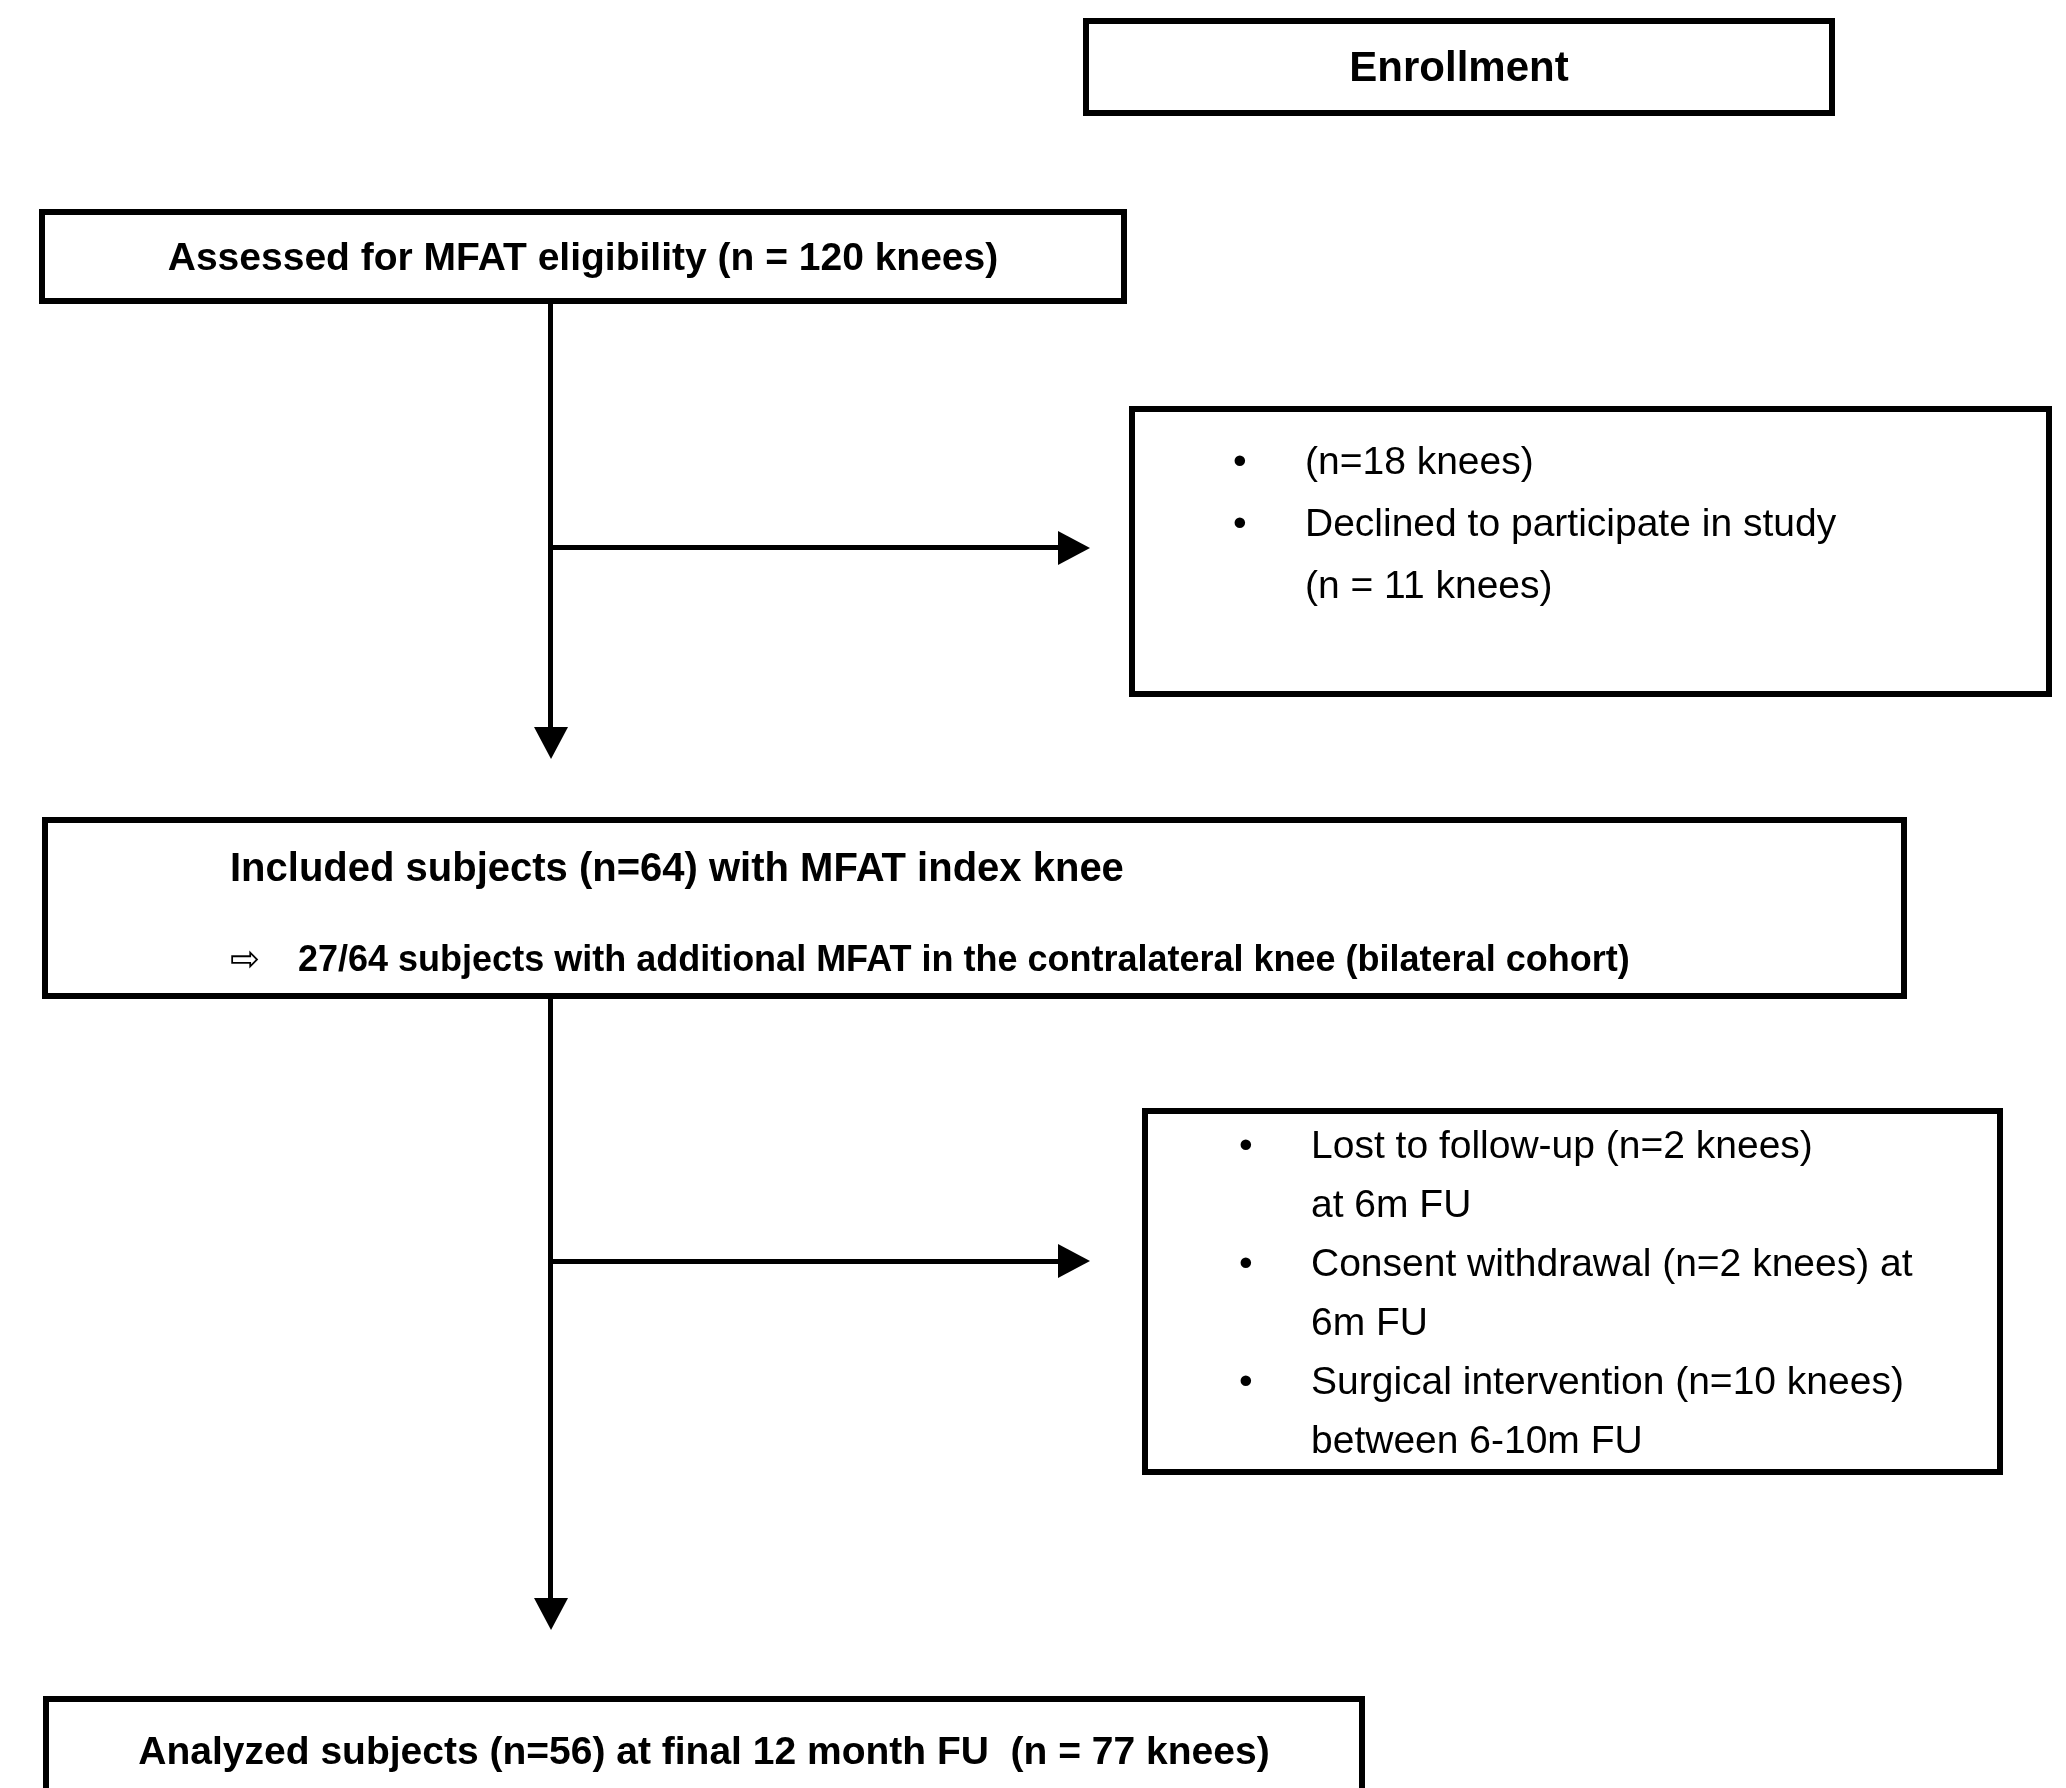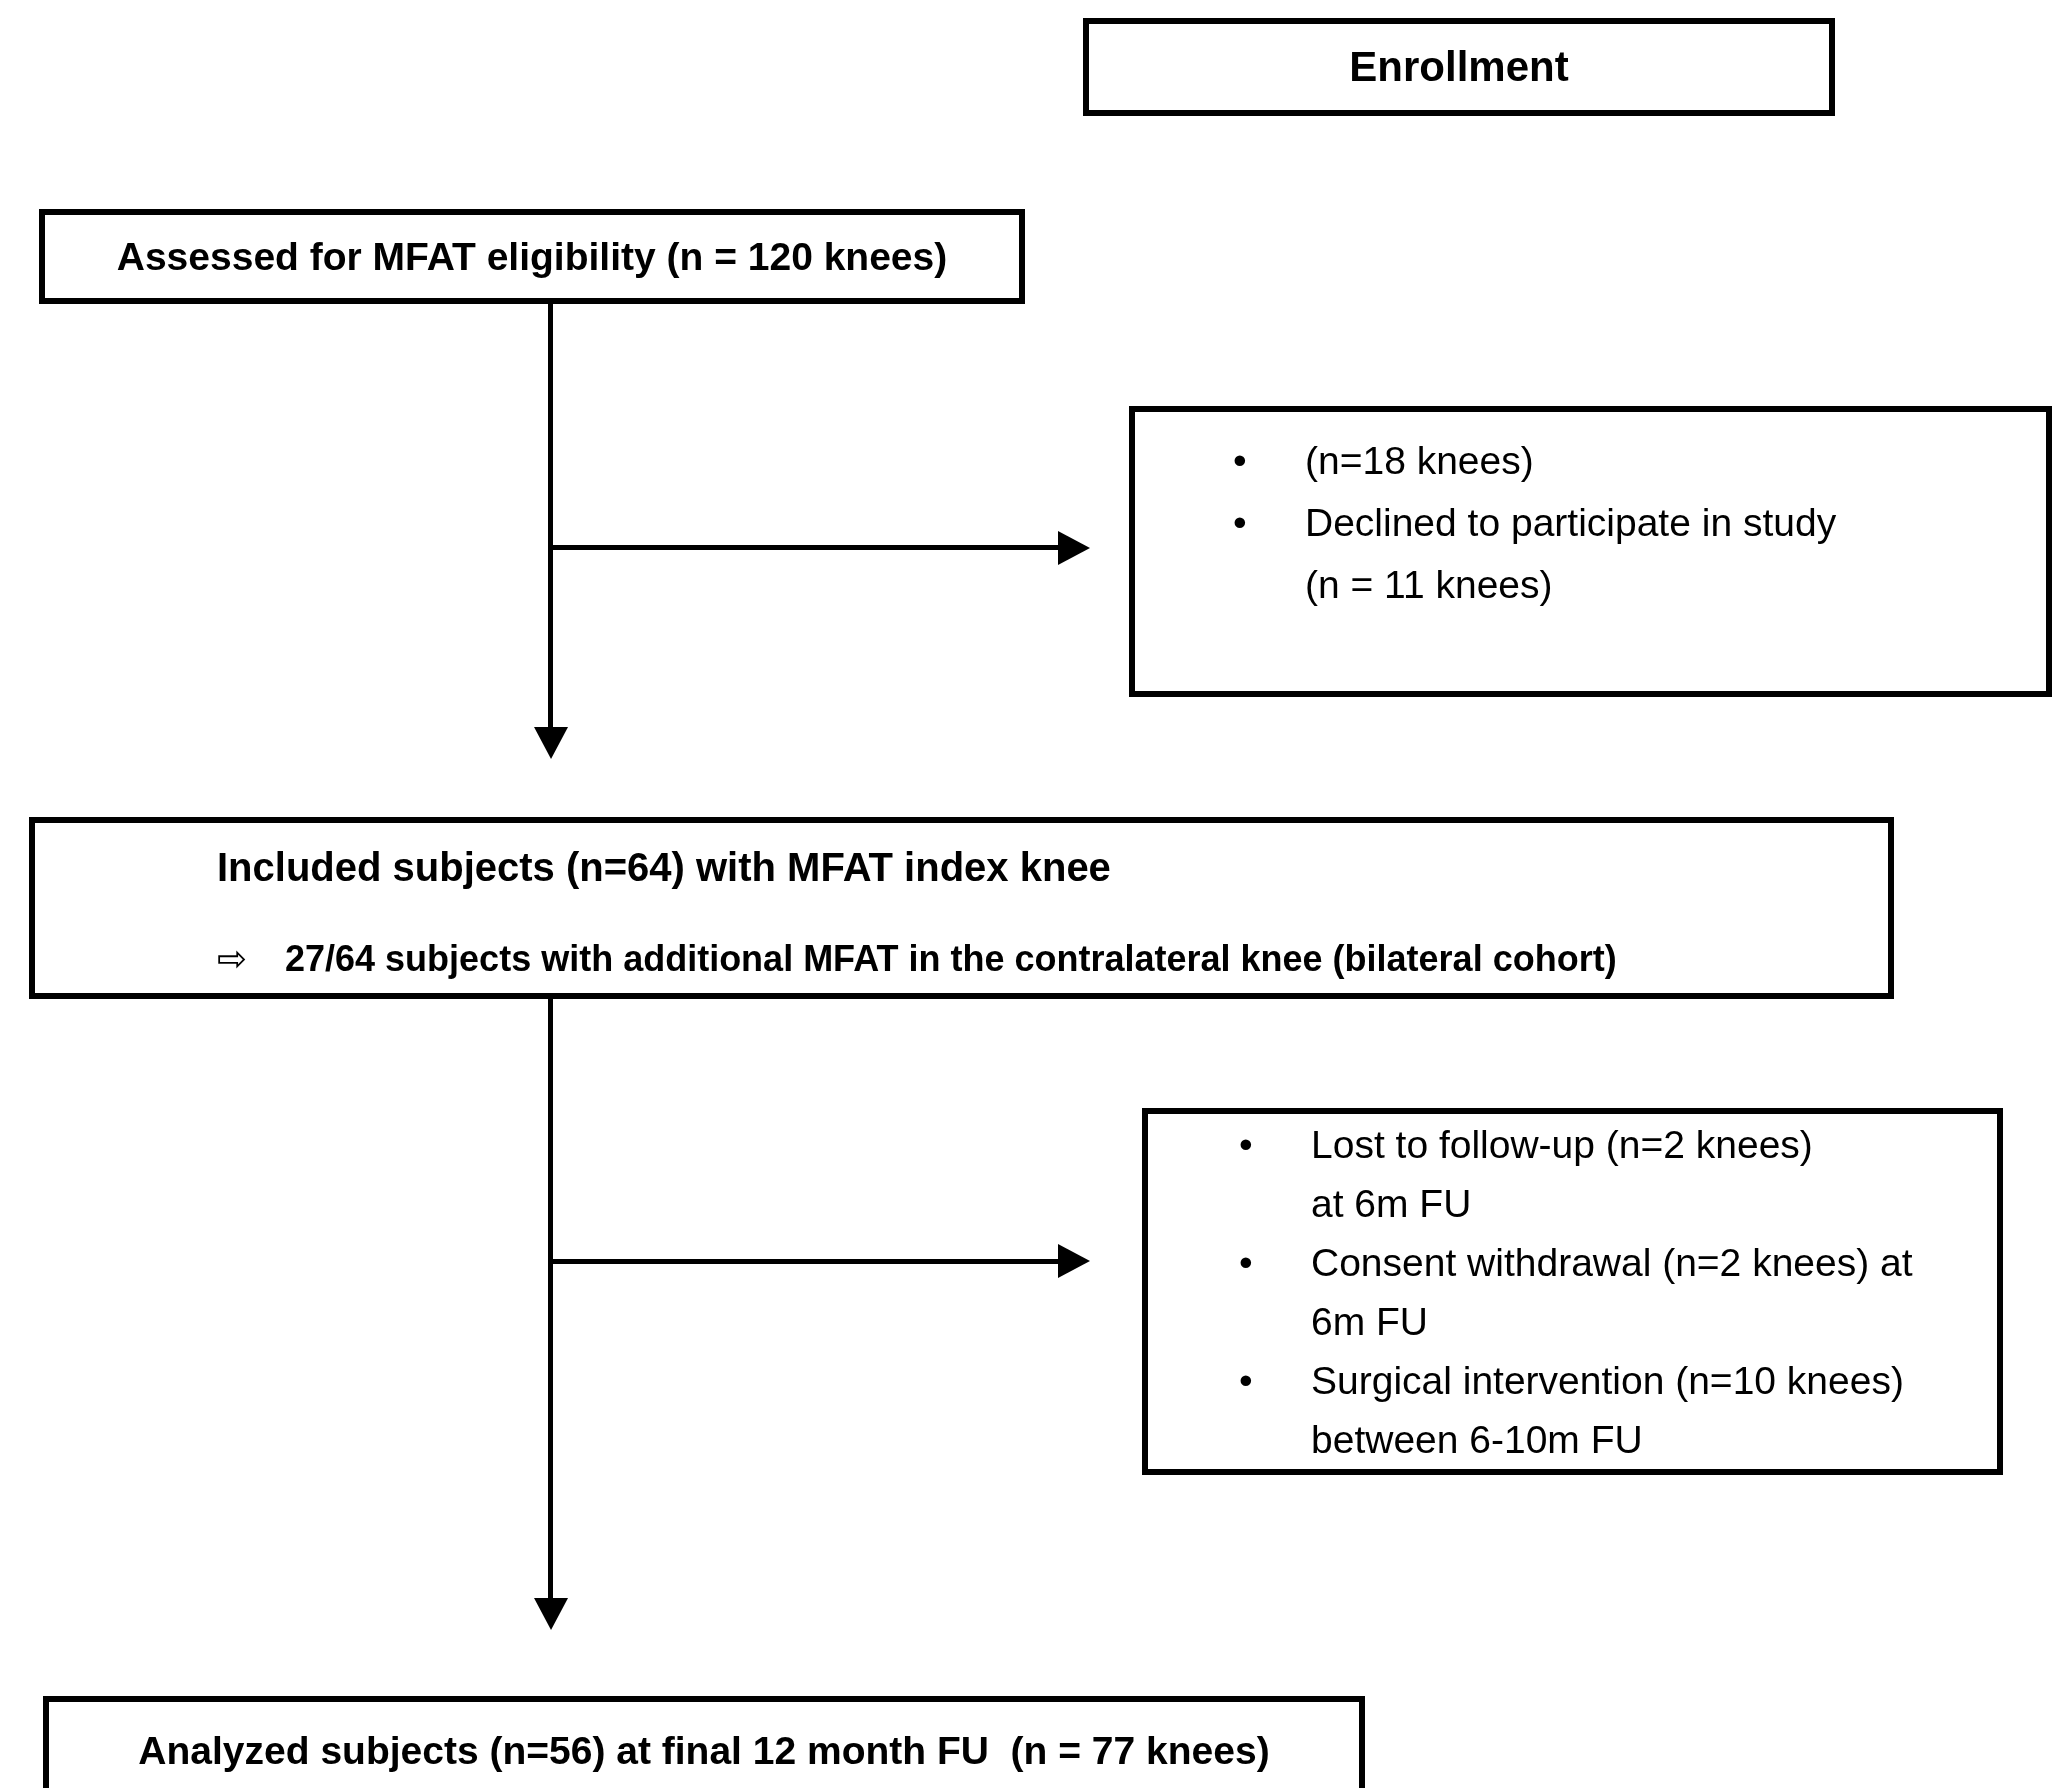--- a/index.html
+++ b/index.html
@@ -25,24 +25,24 @@
   .center-label {
     display: flex;
     align-items: center;
     justify-content: center;
     font-weight: bold;
     white-space: pre-wrap;
     text-align: center;
   }
   
   .enrollment-box   { left: 1083px; top: 18px;   width: 752px; height: 98px; font-size: 42px; }
-  .assessed-box     { left: 39px;   top: 209px;  width: 986px; height: 95px; font-size: 39px; }
+  .assessed-box     { left: 39px;   top: 209px;  width: 1088px; height: 95px; font-size: 39px; }
   .exclusion1-box   { left: 1129px; top: 406px;  width: 923px; height: 291px;
                       padding: 18px 13px 0 98px; font-size: 39px; line-height: 62px; }
-  .included-box     { left: 29px;   top: 817px; width: 1865px; height: 182px;
+  .included-box     { left: 42px;   top: 817px; width: 1865px; height: 182px;
                       padding: 18px 13px 0 182px; }
   .exclusion2-box   { left: 1142px; top: 1108px; width: 861px; height: 367px;
                       padding: 1.3px 10.4px 0 91px; font-size: 39px; line-height: 59px; }
   .analyzed-box     { left: 43px;   top: 1666px; width: 1322px; height: 109px; font-size: 39px; margin-top: 30px; }
 
   
   .li { display: flex; }
   .li .dot { width: 72px; flex: none; }
   .li .txt span { display: block; white-space: nowrap; }
 

